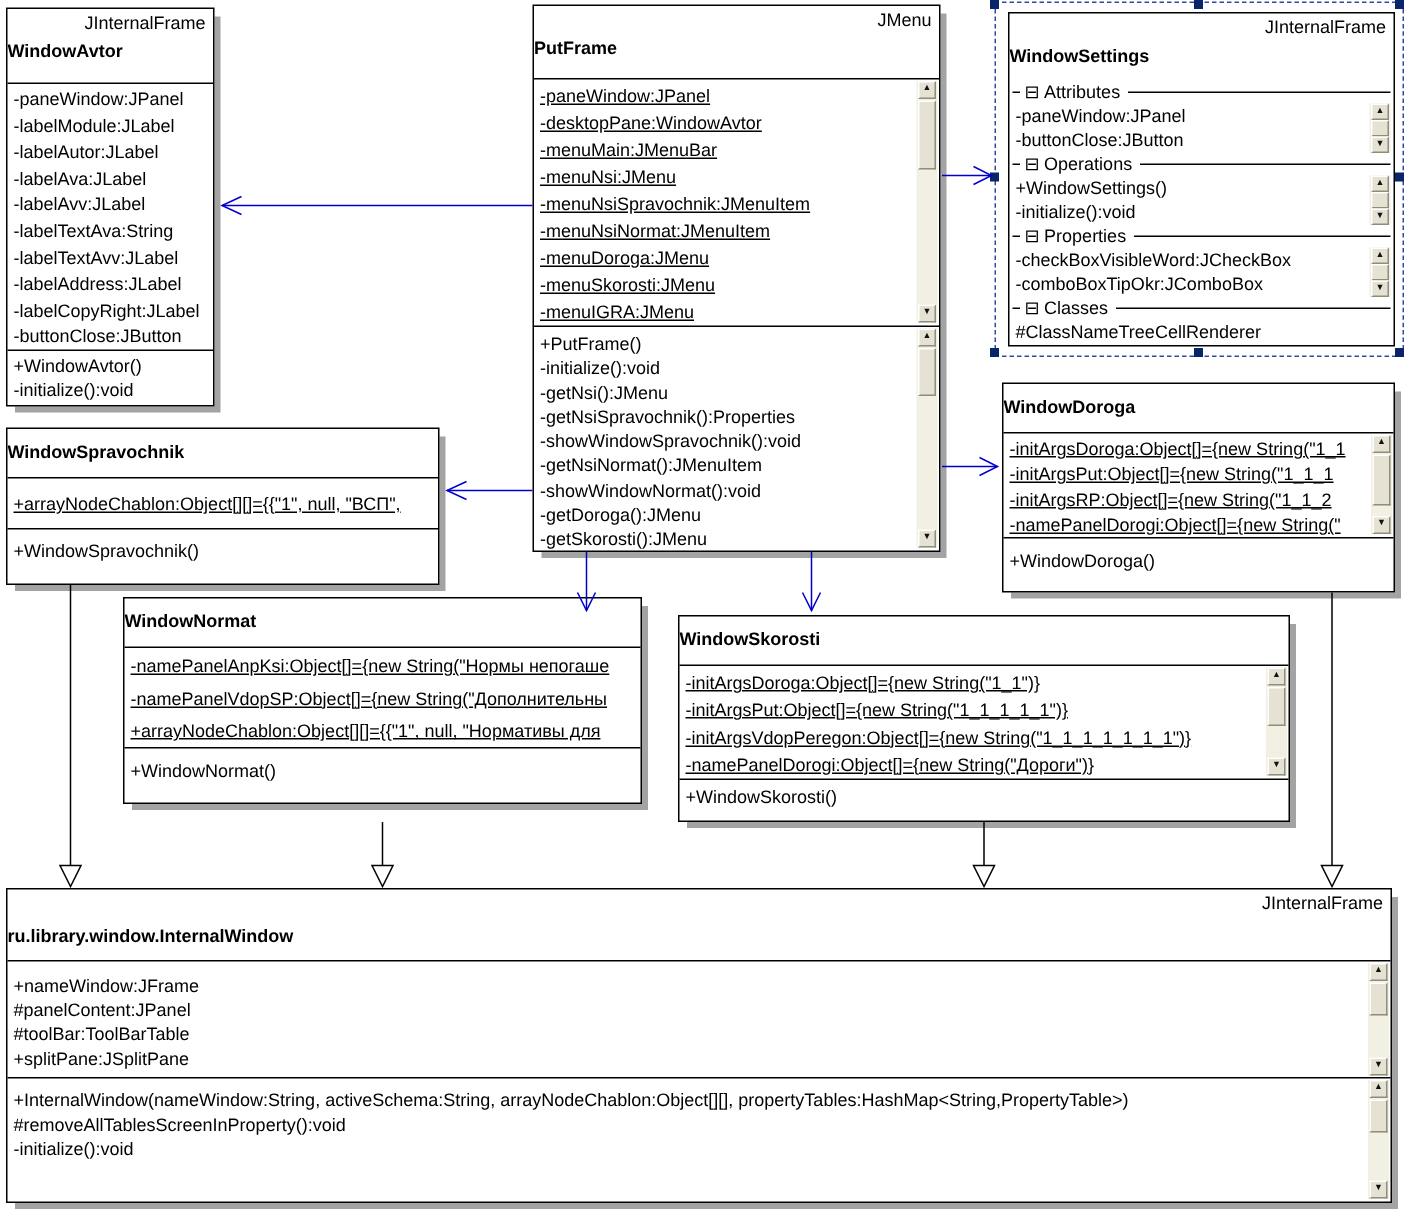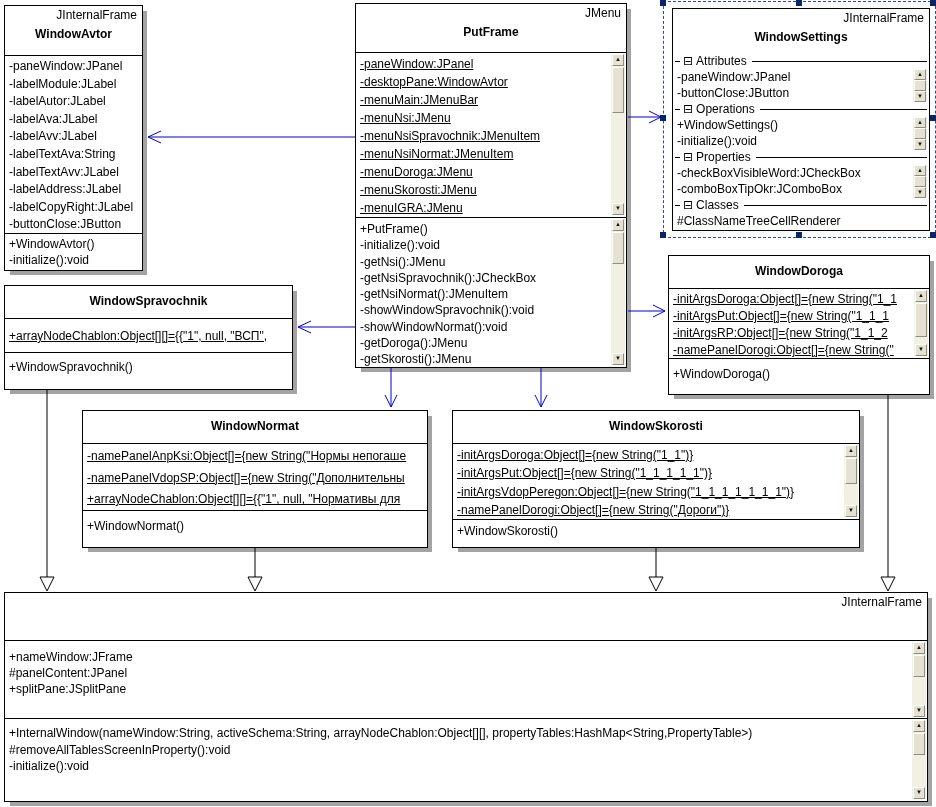--- a/index.html
+++ b/index.html
@@ -2,21 +2,21 @@
 <html><head>
 <meta charset="utf-8">
 <style>
   html,body{margin:0;padding:0;background:#fff;}
   #canvas{position:relative;width:936px;height:807px;background:#fff;overflow:hidden;
           font-family:"Liberation Sans","DejaVu Sans",sans-serif;font-size:12px;color:#000;}
   .box{position:absolute;background:#fff;border:1px solid #000;box-sizing:border-box;z-index:2;}
   .shadow{box-shadow:5px 5px 0 -1px #a3a3a3;}
   .hdr{box-sizing:border-box;border-bottom:1px solid #000;overflow:hidden;}
   .stereo{text-align:right;padding:2px 5px 0 0;height:16px;line-height:14px;}
-  .title{text-align:center;font-weight:bold;padding-top:3px;}
+  .title{text-align:left;font-weight:bold;padding-top:3px;}
   .sec{position:relative;box-sizing:border-box;overflow:hidden;}
   .sec.b{border-bottom:1px solid #000;}
   .row{padding:0 4px;white-space:nowrap;overflow:hidden;}
   .u .row{text-decoration:underline;}
   .pad-r .row{padding-right:18px;}
   
   .sb{position:absolute;right:1px;width:14px;background:#f2f0e3;z-index:3;}
   .sbtn{position:absolute;left:1px;width:12px;height:12px;background:#e5e1d3;border:1px solid;
         border-color:#ffffff #8f8e7c #8f8e7c #ffffff;box-sizing:border-box;
         font-size:6px;line-height:9px;text-align:center;color:#111;cursor:default;}
@@ -81,23 +81,23 @@
       <div class="sb" style="top:1px;height:161px;">
         <div class="sbtn up">▲</div>
         <div class="sthumb" style="top:13px;height:46px;"></div>
         <div class="sbtn down">▼</div>
       </div>
     </div>
     <div class="sec pad-r" style="height:149px;padding-top:3px;">
       <div class="row" style="line-height:16.3px">+PutFrame()</div>
       <div class="row" style="line-height:16.3px">-initialize():void</div>
       <div class="row" style="line-height:16.3px">-getNsi():JMenu</div>
-      <div class="row" style="line-height:16.3px">-getNsiSpravochnik():JCheckBox</div>
+      <div class="row" style="line-height:16.3px">-getNsiSpravochnik():Properties</div>
+      <div class="row" style="line-height:16.3px">-showWindowSpravochnik():void</div>
       <div class="row" style="line-height:16.3px">-getNsiNormat():JMenuItem</div>
-      <div class="row" style="line-height:16.3px">-showWindowSpravochnik():void</div>
       <div class="row" style="line-height:16.3px">-showWindowNormat():void</div>
       <div class="row" style="line-height:16.3px">-getDoroga():JMenu</div>
       <div class="row" style="line-height:16.3px">-getSkorosti():JMenu</div>
       <div class="sb" style="top:1px;height:146px;">
         <div class="sbtn up">▲</div>
         <div class="sthumb" style="top:13px;height:32px;"></div>
         <div class="sbtn down">▼</div>
       </div>
     </div>
   </div>
@@ -190,21 +190,21 @@
         <div class="sbtn up">▲</div>
         <div class="sthumb" style="top:13px;height:34px;"></div>
         <div class="sbtn down">▼</div>
       </div>
     </div>
     <div class="sec" style="height:34px;padding-top:7px;">
       <div class="row" style="line-height:16px">+WindowDoroga()</div>
     </div>
   </div>
 
-  <div class="box shadow" style="left:82px;top:410px;width:346px;height:138px;">
+  <div class="box shadow" style="left:82px;top:398px;width:346px;height:138px;">
     <div class="hdr" style="height:33px;">
       <div class="title" style="padding-top:8px;">WindowNormat</div>
     </div>
     <div class="sec b u" style="height:67px;padding-top:2px;">
       <div class="row" style="line-height:21.6px">-namePanelAnpKsi:Object[]={new String("Нормы непогаше</div>
       <div class="row" style="line-height:21.6px">-namePanelVdopSP:Object[]={new String("Дополнительны</div>
       <div class="row" style="line-height:21.6px">+arrayNodeChablon:Object[][]={{"1", null, "Нормативы для</div>
     </div>
     <div class="sec" style="height:36px;padding-top:7px;">
       <div class="row" style="line-height:16px">+WindowNormat()</div>
@@ -227,24 +227,26 @@
       </div>
     </div>
     <div class="sec" style="height:27px;padding-top:3px;">
       <div class="row" style="line-height:16px">+WindowSkorosti()</div>
     </div>
   </div>
 
   <div class="box shadow" style="left:4px;top:592px;width:924px;height:210px;">
     <div class="hdr" style="height:48px;">
       <div class="stereo">JInternalFrame</div>
+      <div class="title" style="padding-top:6px;">ru.library.window.InternalWindow</div>
     </div>
     <div class="sec b pad-r" style="height:78px;padding-top:8px;">
       <div class="row" style="line-height:16.2px">+nameWindow:JFrame</div>
       <div class="row" style="line-height:16.2px">#panelContent:JPanel</div>
+      <div class="row" style="line-height:16.2px">#toolBar:ToolBarTable</div>
       <div class="row" style="line-height:16.2px">+splitPane:JSplitPane</div>
       <div class="sb" style="top:1px;height:75px;">
         <div class="sbtn up">▲</div>
         <div class="sthumb" style="top:13px;height:22px;"></div>
         <div class="sbtn down">▼</div>
       </div>
     </div>
     <div class="sec pad-r" style="height:82px;padding-top:6px;">
       <div class="row" style="line-height:16.5px">+InternalWindow(nameWindow:String, activeSchema:String, arrayNodeChablon:Object[][], propertyTables:HashMap&lt;String,PropertyTable&gt;)</div>
       <div class="row" style="line-height:16.5px">#removeAllTablesScreenInProperty():void</div>

